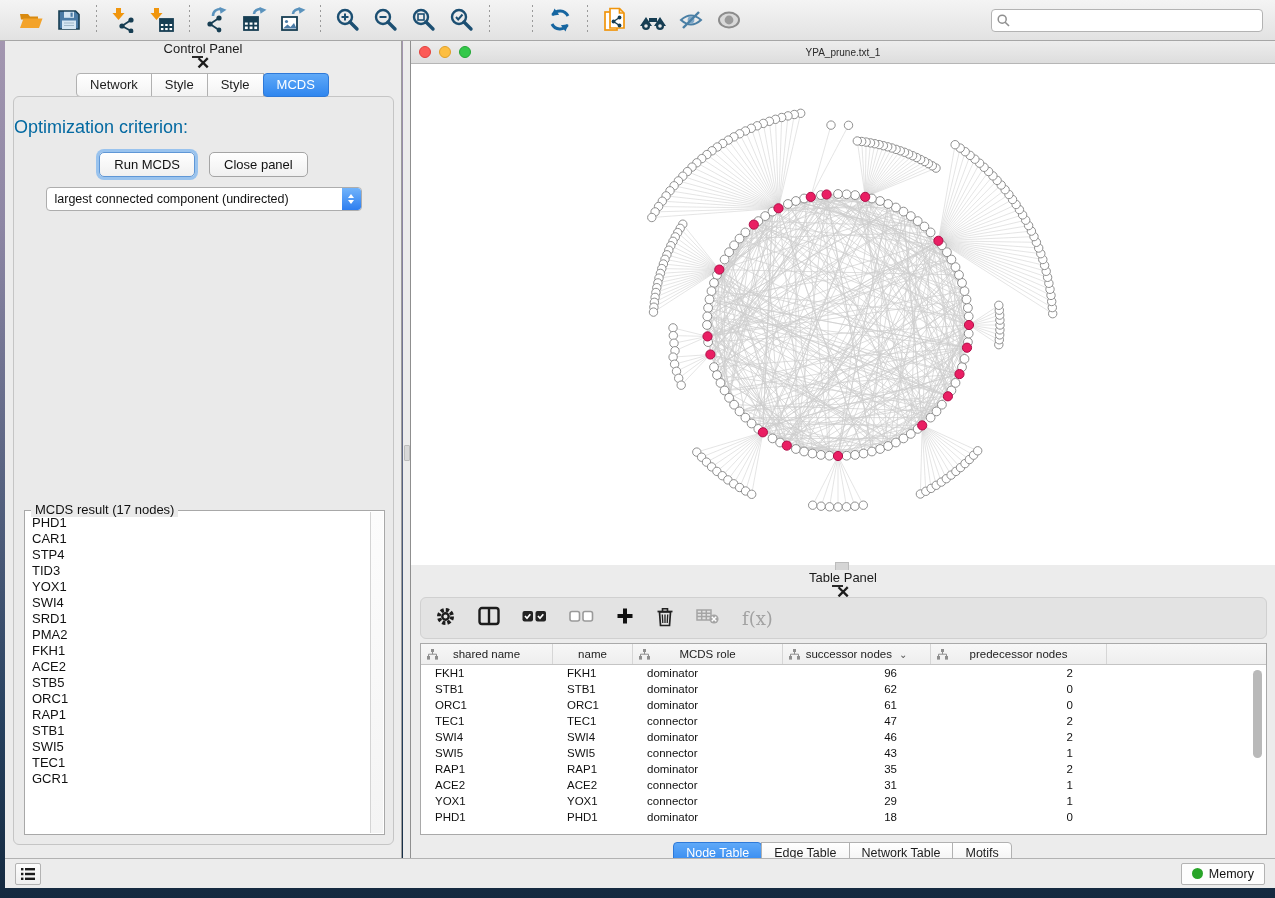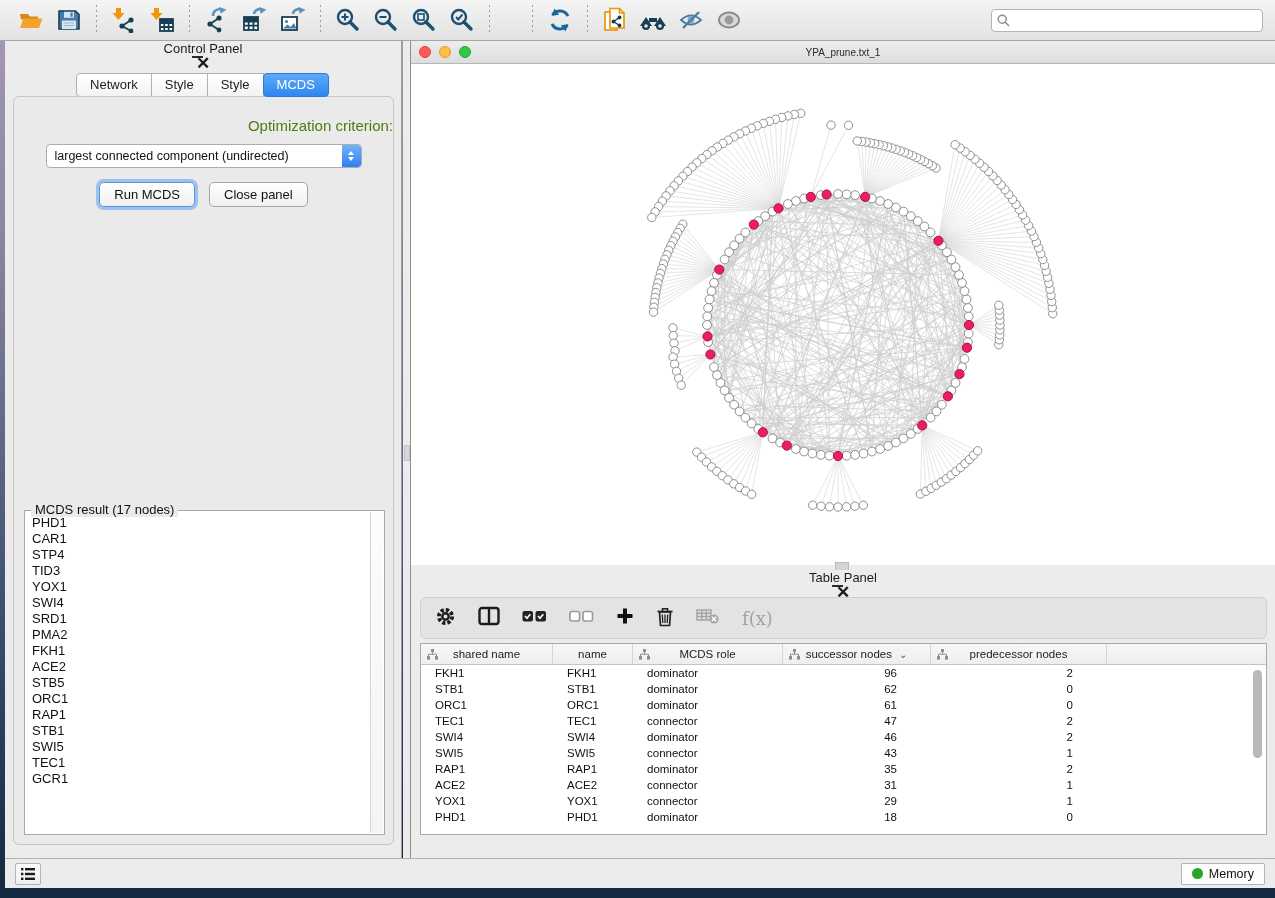--- a/index.html
+++ b/index.html
@@ -35,21 +35,21 @@
   #cp-tabs { position:absolute; left:0; top:32px; width:100%; display:flex; justify-content:center; }
   .cp-tab { background:linear-gradient(#ffffff,#f3f3f3); border:1px solid #b1b1b1; color:#1c1c1c;
     font-size:13px; padding:3px 13px 4px; margin-left:-1px; position:relative; }
   .cp-tab:first-child { border-radius:4px 0 0 4px; }
   .cp-tab:last-child { border-radius:0 4px 4px 0; }
   .cp-tab.active { background:linear-gradient(#5fa9f8,#2f86ef); color:#fff; border-color:#2e79d8;
     border-radius:4px; z-index:2; }
 
   #cp-card { position:absolute; left:8px; top:55px; width:381px; height:749px;
     background:#eaeaea; border:1px solid #c5c5c5; border-radius:6px; }
-  #opt-label { text-align:right; margin-top:20px; font-size:15px; color:#4d7c0f; }
+  #opt-label { text-align:left; margin-top:20px; font-size:18px; color:#0369a1; }
   #criterion-dd { margin:10px auto 0; width:316px; height:24px; background:#fff;
     border:1px solid #adadad; border-radius:4px; display:flex; align-items:center; overflow:hidden; }
   #criterion-dd .dd-text { flex:1; font-size:12.5px; color:#111; padding:0 8px; white-space:nowrap; }
   #criterion-dd .dd-cap { width:19px; align-self:stretch; background:linear-gradient(#72b4fb,#2e7ef0);
     border-radius:0 3px 3px 0; display:flex; flex-direction:column; align-items:center; justify-content:center; gap:2px; }
   .tri-up { width:0; height:0; border-left:3.5px solid transparent; border-right:3.5px solid transparent; border-bottom:4px solid #fff; }
   .tri-dn { width:0; height:0; border-left:3.5px solid transparent; border-right:3.5px solid transparent; border-top:4px solid #fff; }
   #cp-buttons { display:flex; justify-content:center; gap:14px; margin-top:14px; }
   .btn { background:linear-gradient(#ffffff,#f0f0f0); border:1px solid #a5a5a5; border-radius:5px;
     font-size:13px; color:#111; padding:4px 14px; }
@@ -291,30 +291,30 @@
     <span class="close-ic">✕</span>
   </div>
   <div id="cp-tabs">
       <span class="cp-tab">Network</span>
       <span class="cp-tab">Style</span>
       <span class="cp-tab">Style</span>
       <span class="cp-tab active">MCDS</span>
     </div>
   <div id="cp-card">
     <div id="opt-label">Optimization criterion:</div>
+    <div id="cp-buttons">
+      <button class="btn focused">Run MCDS</button>
+      <button class="btn">Close panel</button>
+    </div>
     <div id="criterion-dd">
       <span class="dd-text">largest connected component (undirected)</span>
       <span class="dd-cap">
           <span class="tri-up"></span>
           <span class="tri-dn"></span>
         </span>
-    </div>
-    <div id="cp-buttons">
-      <button class="btn focused">Run MCDS</button>
-      <button class="btn">Close panel</button>
     </div>
     <div id="mcds-fieldset">
       <span id="mcds-legend">MCDS result (17 nodes)</span>
       <div id="mcds-list">
           <div>PHD1</div>
           <div>CAR1</div>
           <div>STP4</div>
           <div>TID3</div>
           <div>YOX1</div>
           <div>SWI4</div>
@@ -1299,20 +1299,26 @@
         <div class="tr">
           <div class="td left" style="width: 132px;">PHD1</div>
           <div class="td left" style="width: 80px;">PHD1</div>
           <div class="td left" style="width: 150px;">dominator</div>
           <div class="td right" style="width: 148px;">18</div>
           <div class="td right" style="width: 176px;">0</div>
         </div>
       </div>
     <div id="tbl-scroll"></div>
   </div>
+  <div id="tbl-tabs">
+      <span class="tbl-tab active">Node Table</span>
+      <span class="tbl-tab">Edge Table</span>
+      <span class="tbl-tab">Network Table</span>
+      <span class="tbl-tab">Motifs</span>
+    </div>
 </div>
 
 <div id="status-bar">
   <span id="list-btn">
       <svg width="14" height="12" viewBox="0 0 14 12">
         <g fill="#1c1c1c">
           <rect x="0" y="0" width="2.4" height="2.4"></rect>
           <rect x="4" y="0" width="10" height="2.4"></rect>
           <rect x="0" y="4.8" width="2.4" height="2.4"></rect>
           <rect x="4" y="4.8" width="10" height="2.4"></rect>

